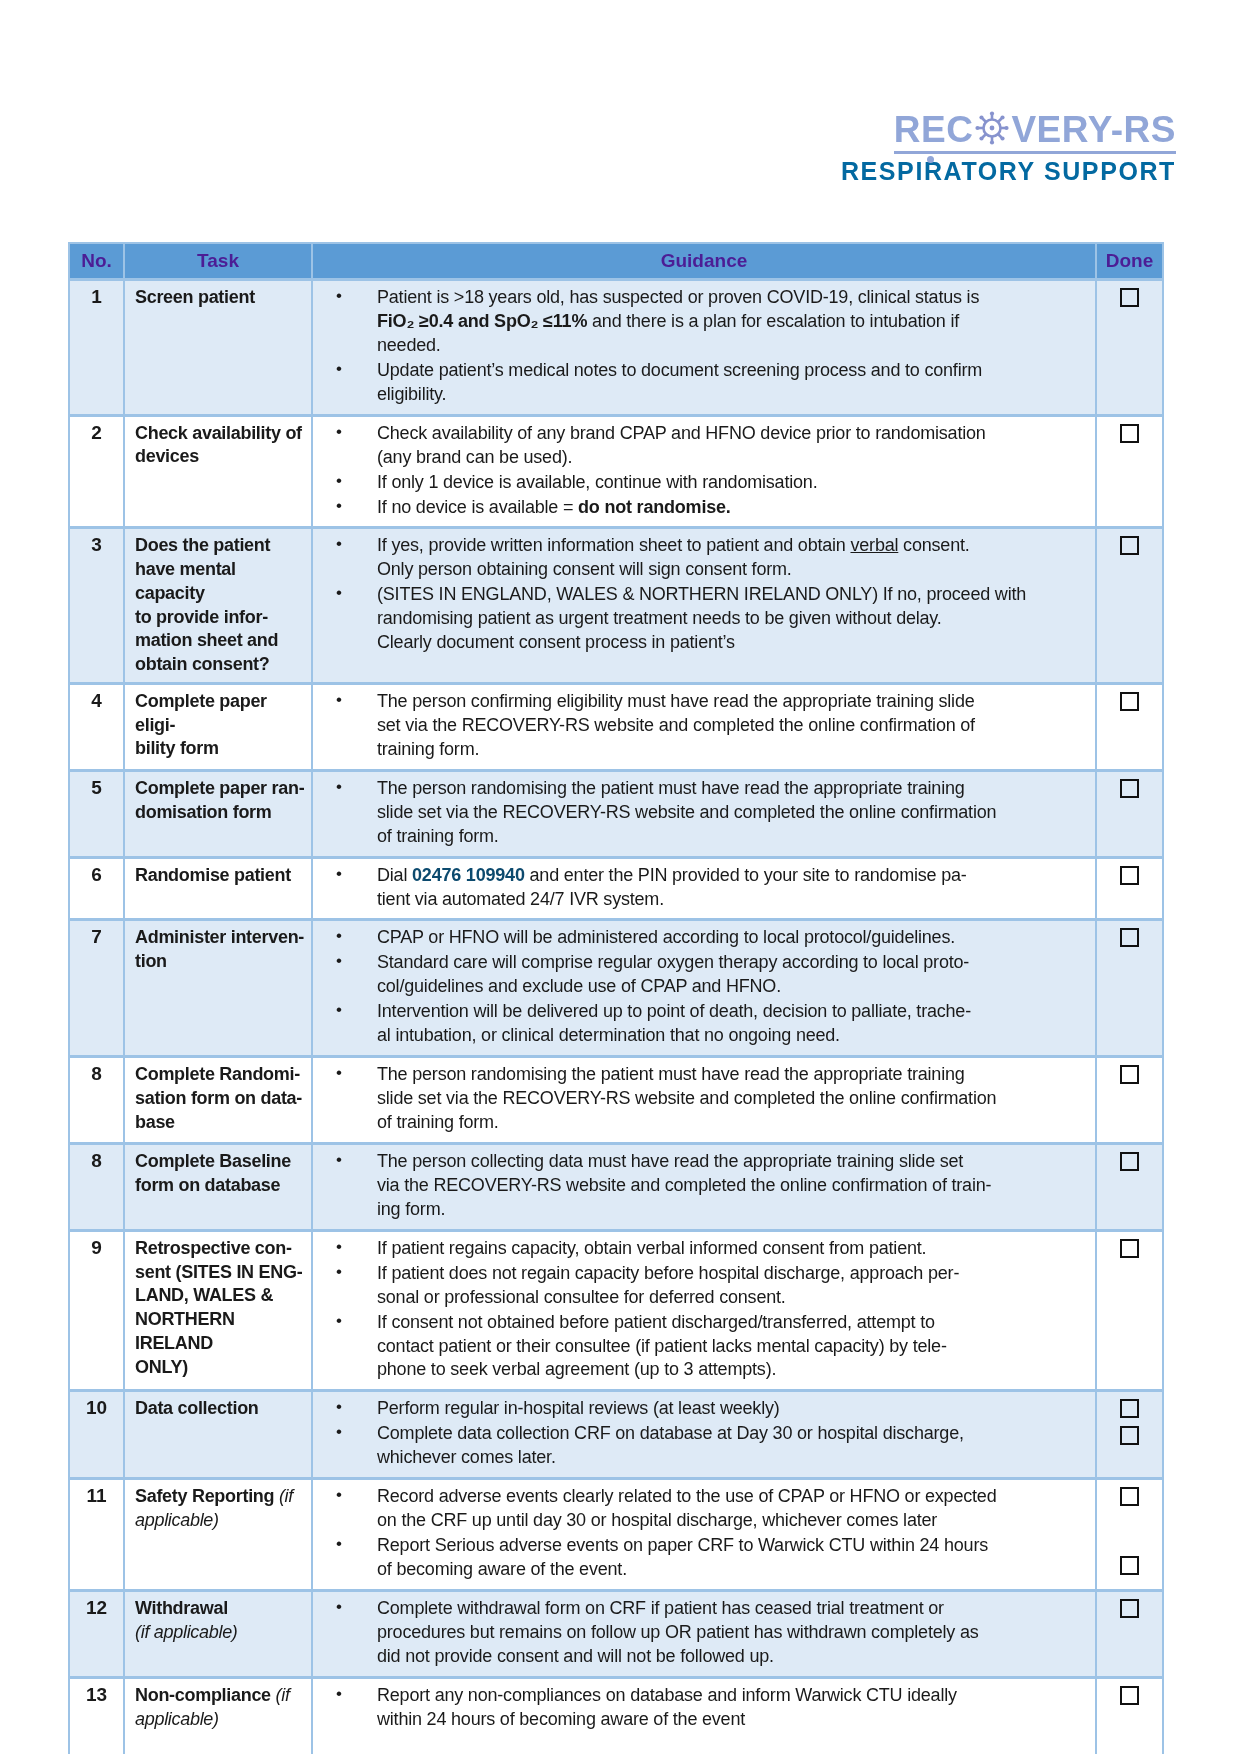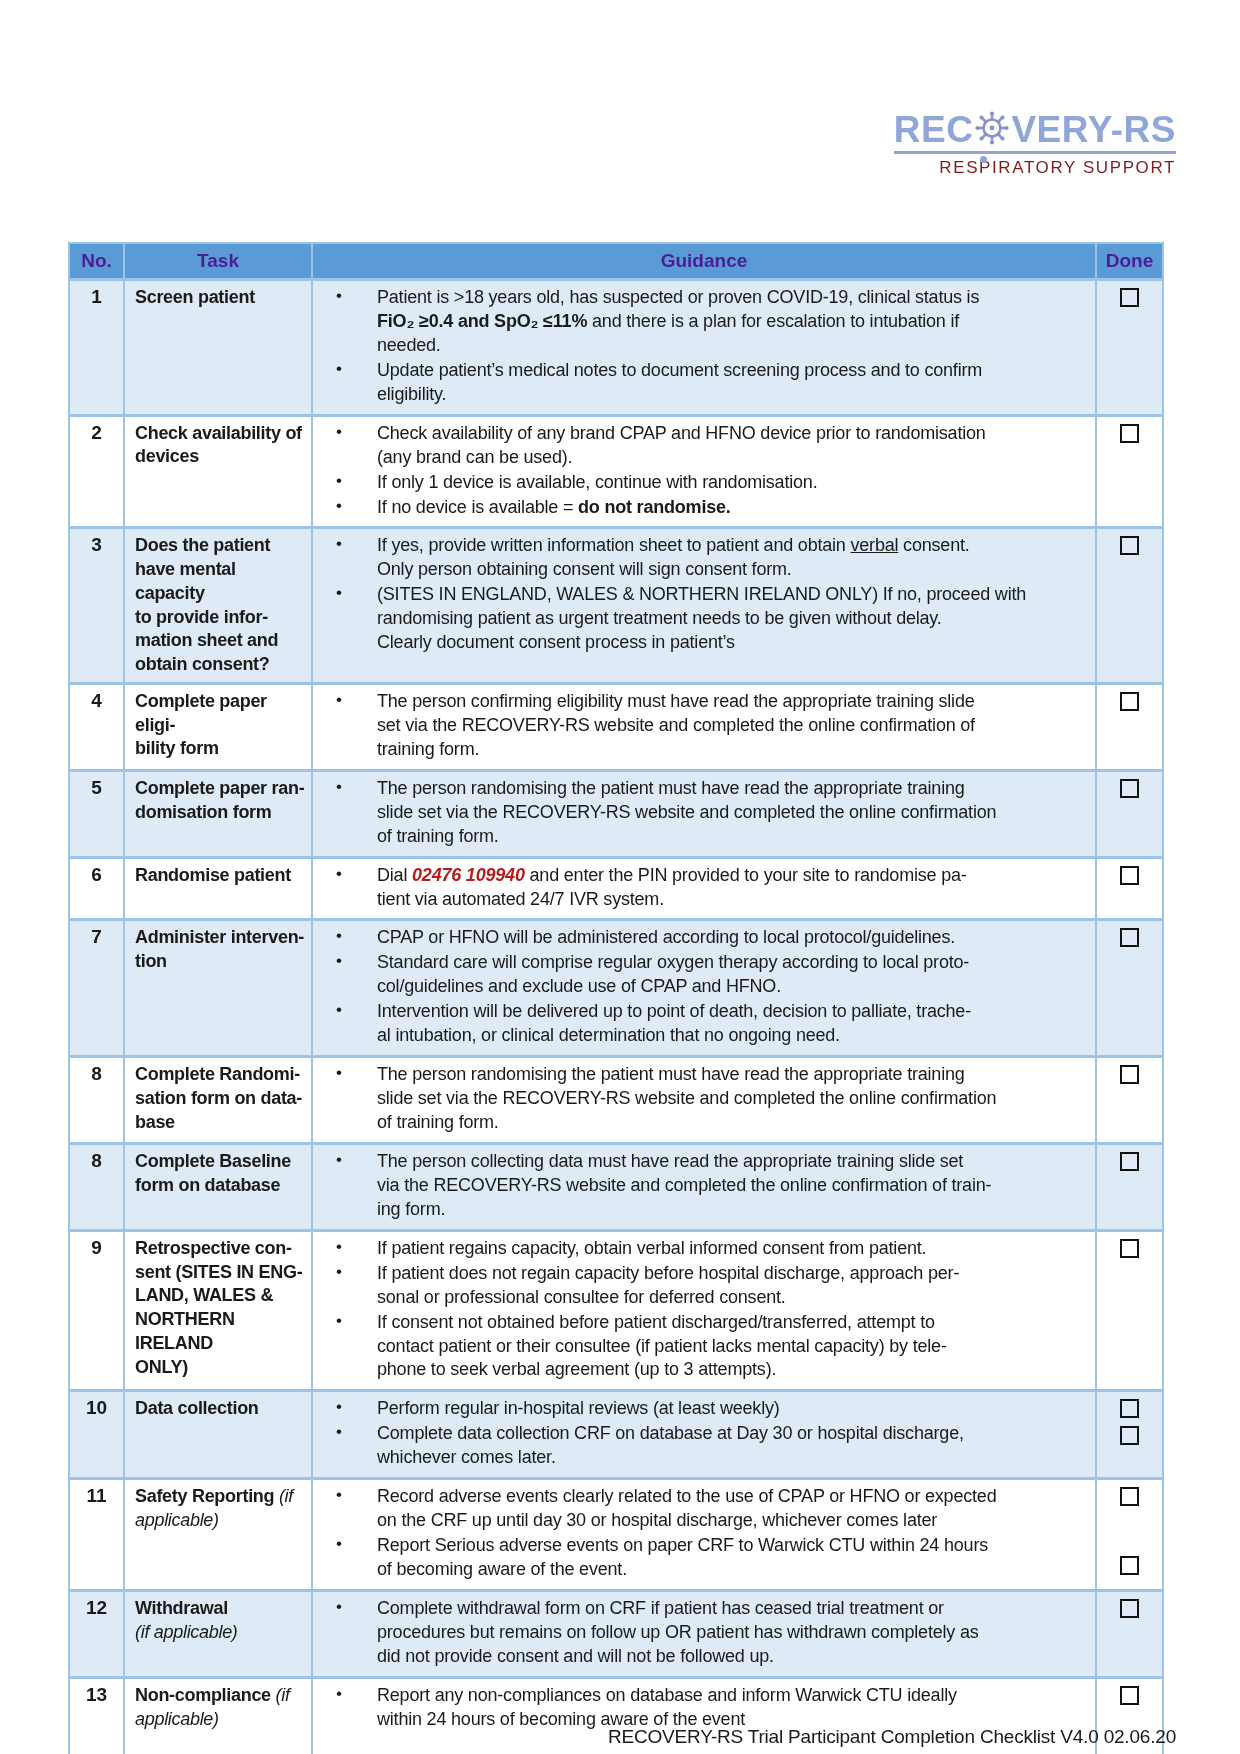--- a/index.html
+++ b/index.html
@@ -5,21 +5,21 @@
   html,body{margin:0;padding:0;background:#fff;}
   .page{position:relative;width:1240px;height:1754px;background:#fff;overflow:hidden;
         font-family:"Liberation Sans","DejaVu Sans",sans-serif;color:#1a1a1a;margin-top:40px;}
 
   
   .logo{position:absolute;top:70px;right:64px;text-align:right;}
   .logo-word{display:inline-flex;align-items:center;font-size:37px;font-weight:bold;
              color:#91A6D8;letter-spacing:.5px;padding-bottom:3px;border-bottom:3px solid #91A6D8;line-height:1;}
   .logo-word svg{margin:0 1px 2px 1px;}
   .logo-dot{position:absolute;left:86px;top:46px;width:7px;height:7px;border-radius:50%;background:#91A6D8;}
-  .logo-sub{font-size:17px;font-weight:normal;color:#7f1d1d;letter-spacing:1.6px;margin-top:5px;line-height:1;}
+  .logo-sub{font-size:25px;font-weight:bold;color:#0369a1;letter-spacing:1.6px;margin-top:5px;line-height:1;}
 
   
   .title{position:absolute;top:150px;left:0;width:1116px;text-align:center;
          font-size:24px;font-weight:bold;color:#111;}
 
   
   table.checklist{position:absolute;top:202px;left:68px;width:1094px;border-collapse:collapse;table-layout:fixed;}
   .c-no{width:55px;} .c-task{width:188px;} .c-guid{width:784px;} .c-done{width:67px;}
   th{background:#5B9BD5;color:#4c1d95;font-size:19px;font-weight:bold;height:30px;
      border:2px solid #9DC3E6;padding:2px 0;}
@@ -28,21 +28,21 @@
   tr.plain td{background:#ffffff;}
   td.no{text-align:center;font-weight:bold;font-size:19px;padding-top:5px;}
   td.task{font-weight:bold;font-size:18px;line-height:1.32;padding:5px 6px 5px 10px;
           white-space:pre-line;letter-spacing:-0.3px;}
   td.task .i{font-style:italic;font-weight:normal;}
   td.guidance{font-size:18px;line-height:1.33;padding:4px 6px 6px 6px;letter-spacing:-0.2px;}
   .bullet{position:relative;padding-left:58px;white-space:pre-line;margin:1px 0;}
   .bullet .dot{position:absolute;left:17px;top:-1px;font-size:17px;}
   .b{font-weight:bold;}
   .u{text-decoration:underline;}
-  .r{color:#b91c1c;font-weight:bold;font-style:italic;}
+  .r{color:#0c4a6e;font-weight:bold;}
   td.done{text-align:center;padding-top:7px;}
   .box{width:15px;height:15px;border:2px solid #111;margin:0 auto;background:transparent;}
   .box + .box{margin-top:8px;}
   .box.gap{margin-top:50px;}
   tr.tall td{height:80px;}
 
   
   .footer{position:absolute;top:1686px;right:64px;font-size:19px;color:#1a1a1a;letter-spacing:-0.2px;}
   .bottom-bar{position:absolute;left:0;top:1744px;width:1240px;height:8px;background:#1F3864;}
 </style>
@@ -294,15 +294,14 @@
             <div class="bullet"><span class="dot">•</span><span>Report any non-compliances on database and inform Warwick CTU ideally
 within 24 hours of becoming aware of the event</span></div>
           </td>
           <td class="done">
             <div class="box"></div>
           </td>
         </tr>
       </tbody>
   </table>
 
-  <div class="footer">RECOVERY-RS Trial Participant Completion Checklist V4.0 02.06.20</div>
   <div class="bottom-bar"></div>
 </div>
 
 </body></html>

